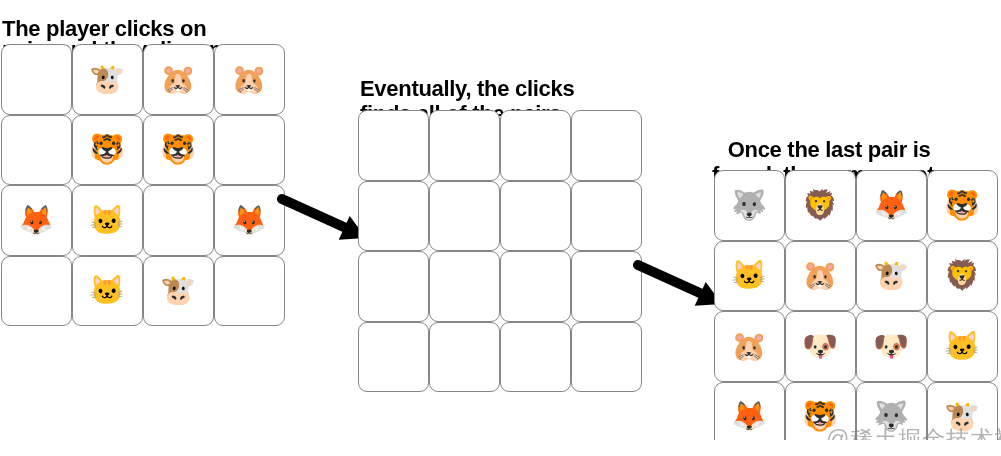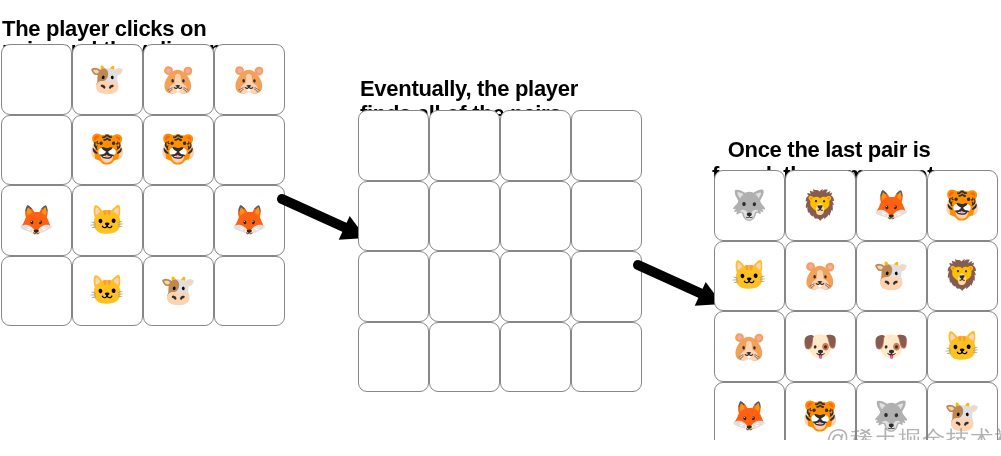--- a/index.html
+++ b/index.html
@@ -110,21 +110,21 @@
       </div>
       <div class="cell"></div>
     </div>
 
   <svg class="arrow" id="arrow-0" width="95" height="55" viewBox="0 0 95 55">
     <line x1="6" y1="7" x2="70" y2="36" stroke="#000" stroke-width="10" stroke-linecap="round"></line>
     <polygon points="90,46 62.7,47.7 73.7,24.1" fill="#000"></polygon>
   </svg>
 
   <h2 class="panel-title" id="title-1">
-    <span class="line">Eventually, the player</span>
+    <span class="line">Eventually, the clicks</span>
     <span class="line">finds all of the pairs</span>
   </h2>
   <div class="grid" id="grid-1">
       <div class="cell"></div>
       <div class="cell"></div>
       <div class="cell"></div>
       <div class="cell"></div>
       <div class="cell"></div>
       <div class="cell"></div>
       <div class="cell"></div>

